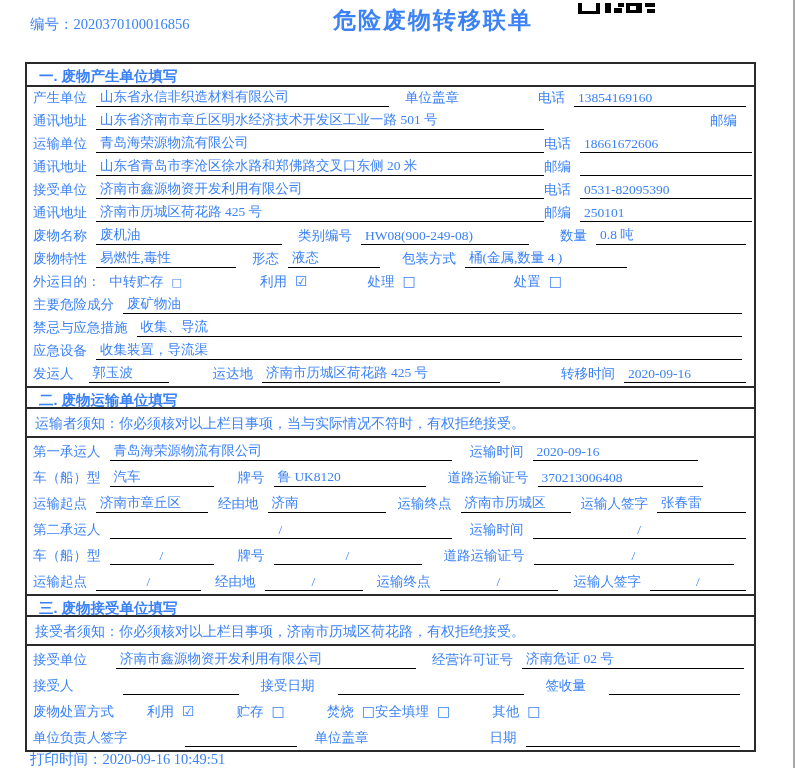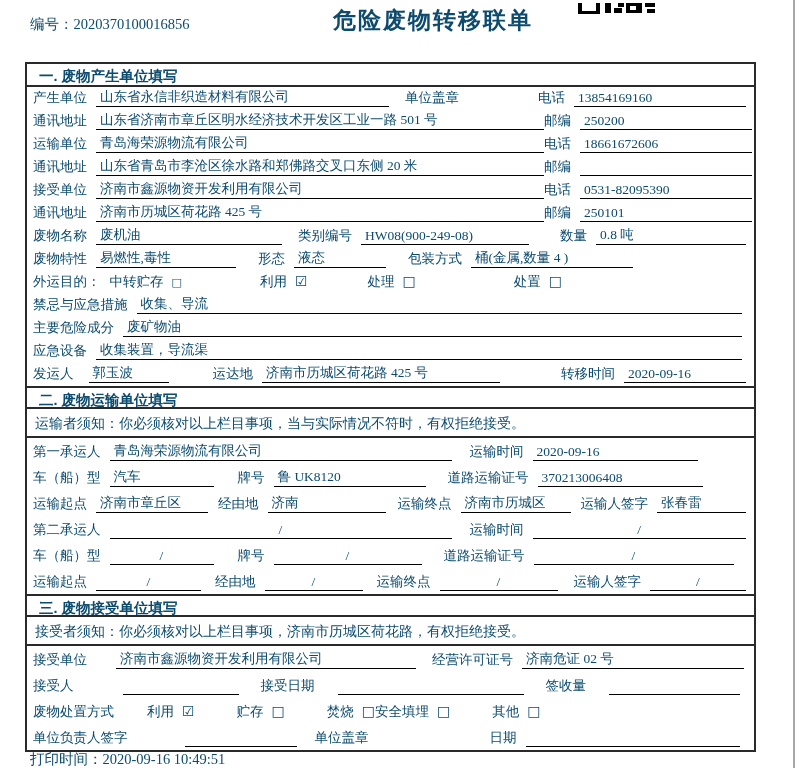--- a/index.html
+++ b/index.html
@@ -1,16 +1,16 @@
 <!DOCTYPE html>
 <html><head>
 <meta charset="utf-8">
 <style>
   html,body{margin:0;padding:0;background:#fff;}
-  .page{position:relative;width:796px;height:768px;background:#fff;color:#0c4a6e;
+  .page{position:relative;width:796px;height:768px;background:#fff;color:#3b82f6;
         font-family:"Liberation Serif",serif;overflow:hidden;}
   .win-edge{position:absolute;right:1px;top:0;width:2px;height:100%;background:#a8a8a8;}
   
   .serial{position:absolute;left:30px;top:15px;font-size:14.5px;white-space:nowrap;}
   .title{position:absolute;left:0;width:100%;top:5px;text-align:center;font-size:23px;font-weight:bold;
          font-family:"Liberation Sans",sans-serif;letter-spacing:2px;padding-left:70px;box-sizing:border-box;}
   .qr{position:absolute;left:578px;top:0;width:78px;height:11px;}
   
   .doc{position:absolute;left:25px;top:62px;width:731px;border:2px solid #2a2a2a;box-sizing:border-box;background:#fff;}
   .sec-h{font-family:"Liberation Sans",sans-serif;font-weight:bold;font-size:14.5px;
@@ -59,21 +59,20 @@
       <span class="val" style="width:293px">山东省永信非织造材料有限公司</span>
       <span class="lbl" style="margin-left:16px">单位盖章</span>
       <span class="lbl ml-auto">电话</span>
       <span class="val" style="width:172px">13854169160</span>
     </div>
 
     <div class="row">
       <span class="lbl">通讯地址</span>
       <span class="val" style="width:448px">山东省济南市章丘区明水经济技术开发区工业一路 501 号</span>
       <span class="lbl ml-auto">邮编</span>
-      <span class="val" style="width:172px">250200</span>
     </div>
 
     <div class="row">
       <span class="lbl">运输单位</span>
       <span class="val" style="width:448px">青岛海荣源物流有限公司</span>
       <span class="lbl ml-auto">电话</span>
       <span class="val" style="width:172px">18661672606</span>
     </div>
 
     <div class="row">
@@ -102,42 +101,42 @@
       <span class="val" style="width:186px">废机油</span>
       <span class="lbl" style="margin-left:16px">类别编号</span>
       <span class="val" style="width:168px">HW08(900-249-08)</span>
       <span class="lbl ml-auto">数量</span>
       <span class="val" style="width:150px">0.8 吨</span>
     </div>
 
     <div class="row">
       <span class="lbl">废物特性</span>
       <span class="val" style="width:140px">易燃性,毒性</span>
-      <span class="lbl" style="margin-left:22px">形态</span>
+      <span class="lbl" style="margin-left:16px">形态</span>
       <span class="val" style="width:92px">液态</span>
       <span class="lbl" style="margin-left:22px">包装方式</span>
       <span class="val" style="width:162px">桶(金属,数量 4 )</span>
     </div>
 
     <div class="row">
       <span class="lbl">外运目的：</span>
       <span class="opt"><span>中转贮存</span><span class="box" style="font-size:11px">□</span></span>
       <span class="opt" style="margin-left:78px"><span>利用</span><span class="box">☑</span></span>
       <span class="opt" style="margin-left:60px"><span>处理</span><span class="box">□</span></span>
       <span class="opt" style="margin-left:98px"><span>处置</span><span class="box">□</span></span>
     </div>
 
     <div class="row">
+      <span class="lbl">主要危险成分</span>
+      <span class="val grow" style="margin-right:4px">废矿物油</span>
+    </div>
+
+    <div class="row">
       <span class="lbl">禁忌与应急措施</span>
       <span class="val grow" style="margin-right:4px">收集、导流</span>
-    </div>
-
-    <div class="row">
-      <span class="lbl">主要危险成分</span>
-      <span class="val grow" style="margin-right:4px">废矿物油</span>
     </div>
 
     <div class="row">
       <span class="lbl">应急设备</span>
       <span class="val grow" style="margin-right:4px">收集装置，导流渠</span>
     </div>
 
     <div class="row">
       <span class="lbl">发运人</span>
       <span class="val" style="width:80px;margin-left:6px">郭玉波</span>

